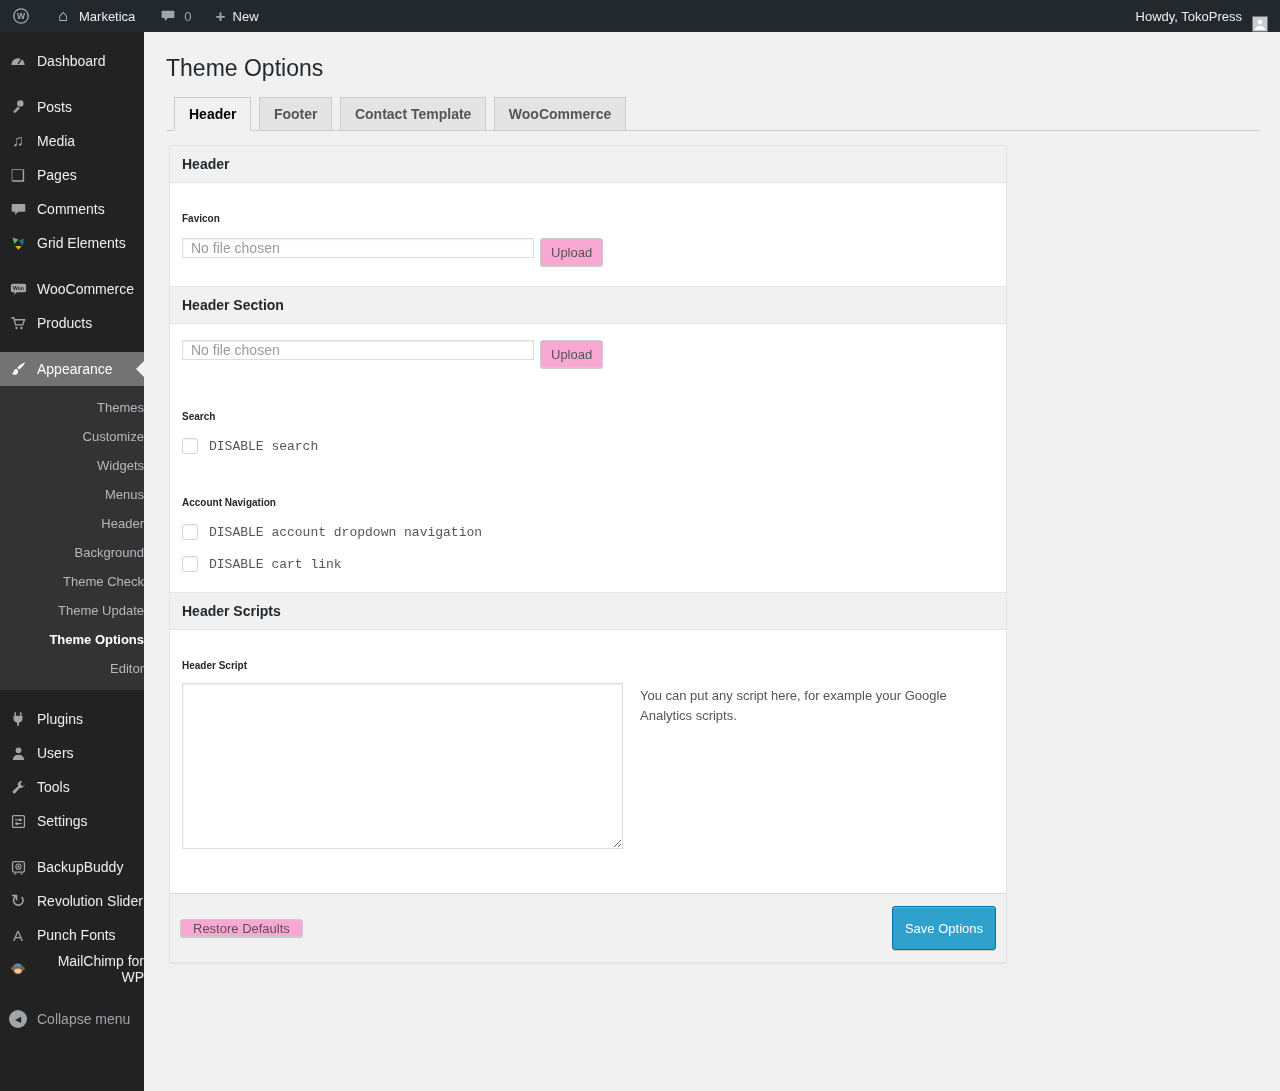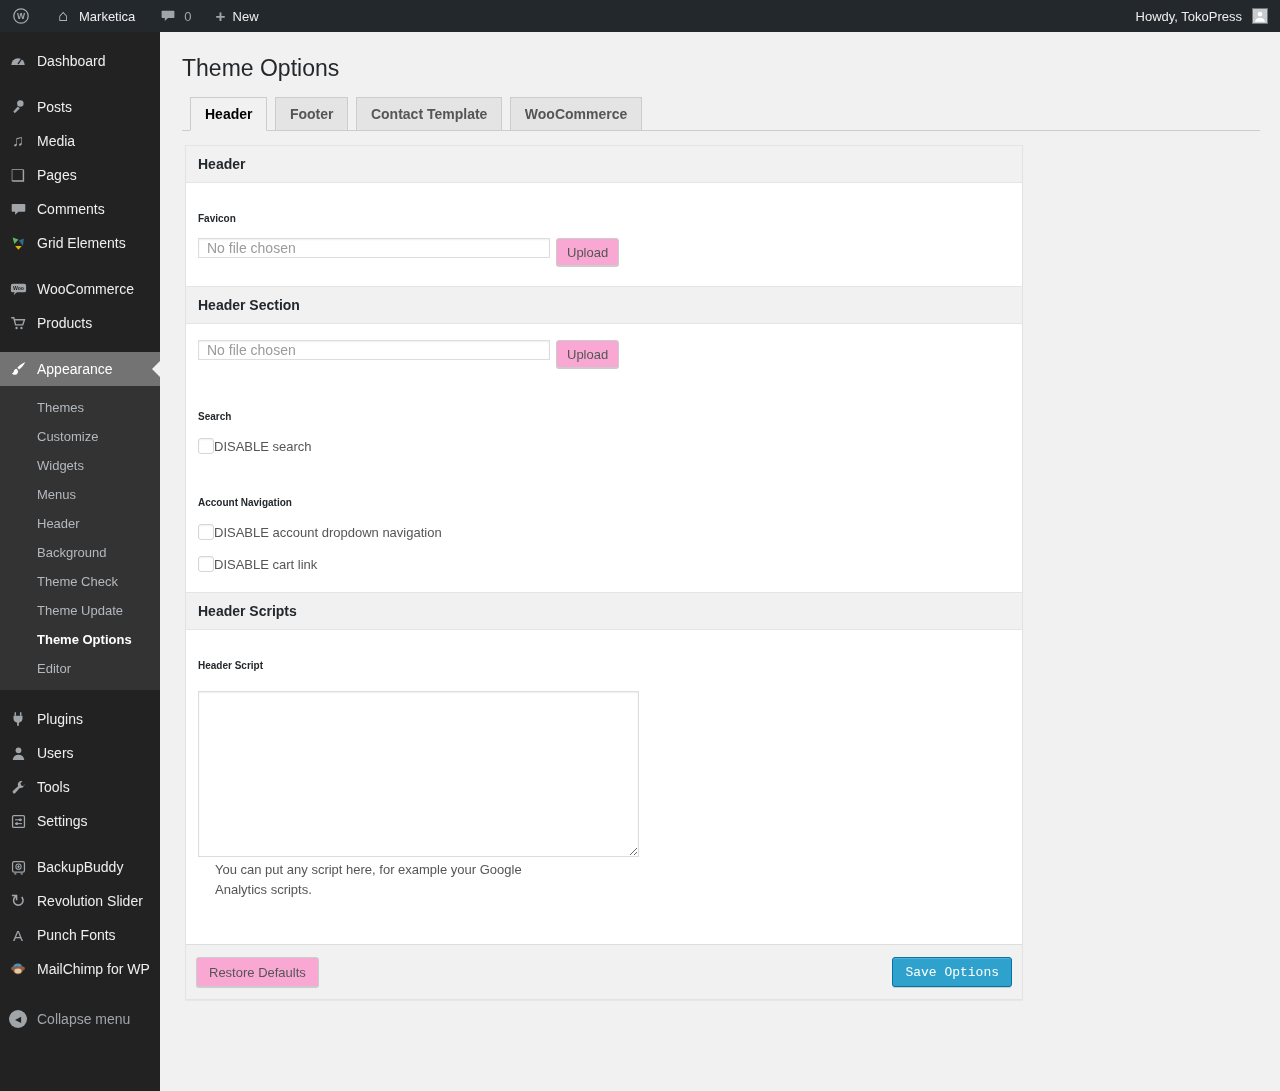--- a/index.html
+++ b/index.html
@@ -5,29 +5,29 @@
   * { box-sizing: border-box; margin: 0; padding: 0; }
   html,body { width:1280px; height:1091px; overflow:hidden; }
   body { font-family:"Liberation Sans", sans-serif; background:#f1f1f1; color:#444; }
 
   
   .adminbar { height:32px; background:#23282d; display:flex; align-items:center; font-size:13px; color:#eee; }
   .ab-item { height:32px; display:flex; align-items:center; gap:7px; padding:0 12px; color:#eee; cursor:pointer; }
   .ab-icon { display:inline-flex; width:18px; height:18px; align-items:center; justify-content:center; color:#a0a5aa; }
   .ab-count { color:#a0a5aa; }
   .ab-plus { color:#a0a5aa; font-size:17px; font-weight:bold; line-height:1; }
-  .ab-right { margin-left:auto; display:flex; align-items:center; gap:8px; padding-right:12px; }
+  .ab-right { margin-left:auto; display:flex; align-items:flex-end; gap:8px; padding-right:12px; }
   .avatar { width:16px; height:16px; border:1px solid #707579; display:inline-block; line-height:0; }
   .home-glyph { font-size:16px; color:#d6d9dc; line-height:1; }
 
   
   .frame { display:flex; width:1280px; min-height:1059px; }
 
   
-  .sidebar { width:160px; background:#222; padding-top:12px; flex-shrink:0; }
+  .sidebar { width:144px; background:#222; padding-top:12px; flex-shrink:0;text-align:right; }
   .menu-item { height:34px; display:flex; align-items:center; gap:9px; padding:0 0 0 8px; color:#eee; font-size:14px; cursor:pointer; position:relative; }
   .mi { width:20px; height:20px; display:inline-flex; align-items:center; justify-content:center; color:#a0a5aa; font-size:16px; flex-shrink:0; }
   .menu-group { margin-top:12px; }
   .menu-item.active { background:#737373; color:#fff; }
   .menu-item.active .mi { color:#fff; }
   .menu-item.active::after { content:""; position:absolute; right:0; top:50%; margin-top:-8px; border:8px solid transparent; border-right-color:#f1f1f1; }
   .submenu { background:#333; padding:7px 0; }
   .submenu-item { padding:7px 0 7px 37px; font-size:13px; color:#b4b9be; cursor:pointer; }
   .submenu-item.current { color:#fff; font-weight:bold; }
   .collapse-row { margin-top:16px; }
@@ -50,37 +50,37 @@
   .section-bar.mid { border-top:1px solid #e5e5e5; }
   .section-body { padding:2px 12px 20px; }
 
   .field-label { display:block; font-size:10px; font-weight:700; color:#23282d; margin-top:28px; }
   .file-row { display:flex; gap:6px; margin-top:14px; }
   .file-input { width:352px; height:20px; border:1px solid #ddd; background:#fff; padding:0 8px; font-size:14px;
                 color:#32373c; box-shadow:inset 0 1px 2px rgba(0,0,0,.07); font-family:"Liberation Sans",sans-serif; }
   .file-input::placeholder { color:#9b9b9b; opacity:1; }
   .button { height:28px; padding:0 10px; border:1px solid #ccc; border-radius:3px; background:#f9a8d4; color:#555;
             font-size:13px; cursor:pointer; box-shadow:0 1px 0 #ccc; font-family:"Liberation Sans",sans-serif; }
-  .checkbox-row { display:flex; align-items:center; margin-top:16px; }
+  .checkbox-row { display:flex; align-items:center; gap:11px; margin-top:16px;font-family:Liberation Mono, monospace; }
   .checkbox { width:16px; height:16px; border:1px solid #d6d6d6; border-radius:3px; background:#fff;
               box-shadow:inset 0 1px 2px rgba(0,0,0,.06); cursor:pointer; flex-shrink:0; }
   .checkbox-label { font-size:13px; color:#555; }
   .group-gap { margin-top:43px; }
 
-  .script-row { display:flex; margin-top:20px;flex-direction:column; }
+  .script-row { display:flex; margin-top:12px; }
   .script-textarea { width:441px; height:166px; border:1px solid #ddd; background:#fff; resize:both;
                      box-shadow:inset 0 1px 2px rgba(0,0,0,.07); font-family:"Liberation Mono",monospace; font-size:13px; padding:4px 6px; }
   .help-text { margin-left:17px; margin-top:3px; width:310px; font-size:13px; color:#555; line-height:1.55; }
 
   .panel-footer { background:#f1f1f1; border-top:1px solid #ddd; display:flex; justify-content:space-between;
                   align-items:center; padding:12px 10px; }
-  .button-primary { height:30px; padding:0 12px; border:1px solid #0074a2; border-radius:3px; background:#2ea2cc; color:#fff;
+  .button-primary { height:44px; padding:0 12px; border:1px solid #0074a2; border-radius:3px; background:#2ea2cc; color:#fff;
                     font-size:13px; cursor:pointer; box-shadow:inset 0 1px 0 rgba(120,200,230,.5), 0 1px 0 rgba(0,0,0,.15);
-                    font-family:Liberation Mono, monospace; }
-  .button-secondary { height:30px; padding:0 12px; }
+                    font-family:Liberation Sans, sans-serif; }
+  .button-secondary { height:18px; padding:0 12px; }
 
   svg { display:block; }
 </style>
 </head>
 <body>
 
 <div class="adminbar">
   <span class="ab-item">
     <span class="ab-icon">
       <svg width="20" height="20" viewBox="0 0 20 20">

